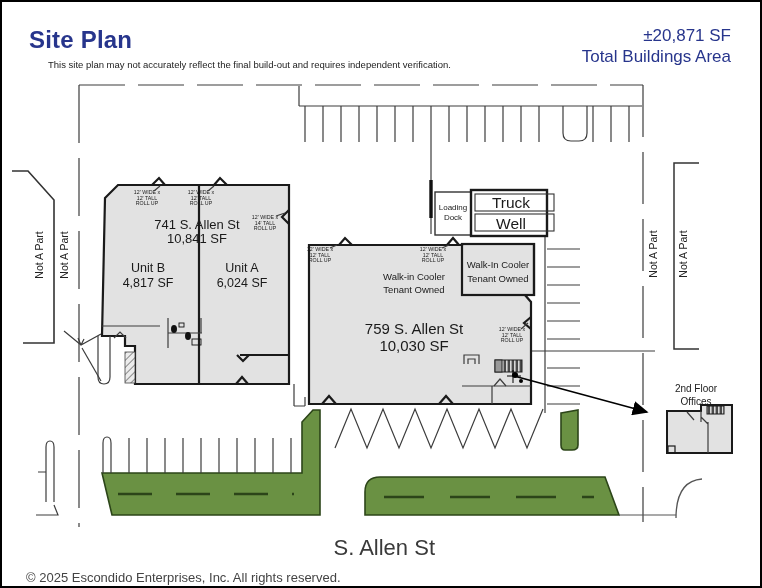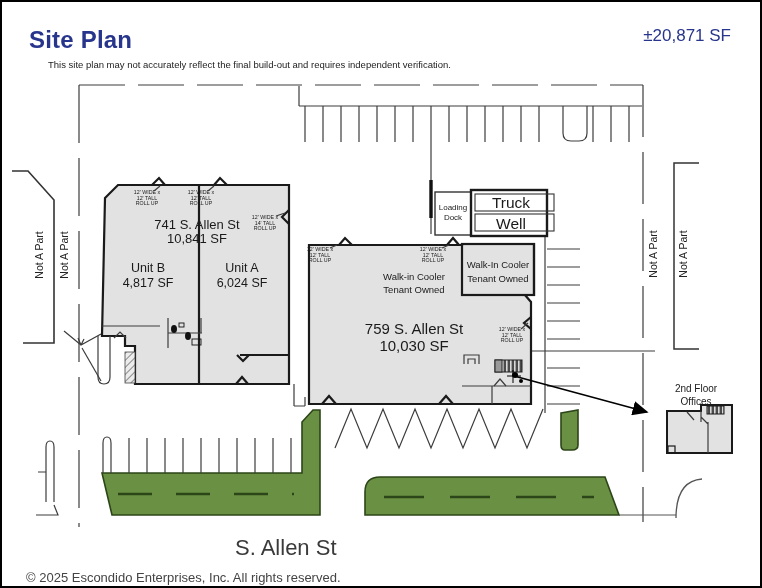--- a/index.html
+++ b/index.html
@@ -4,21 +4,21 @@
 <style>
   html,body{margin:0;padding:0;background:#888;}
   .canvas{position:relative;width:762px;height:588px;background:#fff;
     border:2px solid #000;box-sizing:border-box;overflow:hidden;
     font-family:"Liberation Sans",sans-serif;}
   .abs{position:absolute;}
   .title{left:27px;top:24px;font-size:24px;font-weight:bold;color:#27358C;letter-spacing:.2px;}
   .disclaimer{left:27px;top:57px;font-size:9.5px;color:#222;margin-left:19px;}
   .totals{right:29px;top:23px;text-align:right;color:#27358C;font-weight:normal;
     font-size:17px;line-height:21px;}
-  .street{left:233px;top:533px;width:200px;text-align:left;font-size:22px;color:#3a3a3a;}
+  .street{left:233px;top:533px;width:200px;text-align:right;font-size:22px;color:#3a3a3a;}
   .copyright{left:24px;top:568px;font-size:13px;color:#444;}
   svg.drawing{position:absolute;left:0;top:0;}
   svg text{font-family:"Liberation Sans",sans-serif;fill:#1a1a1a;}
   .thin{stroke:#3c3c3c;stroke-width:1.2;fill:none;}
   .wall{stroke:#1a1a1a;stroke-width:2.2;fill:none;}
   .bldg{fill:#e2e2e2;stroke:#1a1a1a;stroke-width:2.2;}
   .green{fill:#6a9143;stroke:#2c4519;stroke-width:1.6;}
   .gdash{stroke:#2c4519;stroke-width:2.6;fill:none;}
   .lbl{font-size:5.3px;text-anchor:middle;}
   .nap{font-size:10.5px;fill:#222;text-anchor:middle;}
@@ -225,18 +225,19 @@
       <rect x="666" y="444" width="7" height="7" fill="none" stroke="#1a1a1a" stroke-width="1.2"></rect>
       <text x="694" y="390" font-size="10" text-anchor="middle">2nd Floor</text>
       <text x="694" y="403" font-size="10" text-anchor="middle">Offices</text>
     </g>
   </svg>
 
   <div class="abs title">Site Plan</div>
   <div class="abs disclaimer">This site plan may not accurately reflect the final build-out and requires independent verification.</div>
   <div class="abs totals">
     <div>±20,871 SF</div>
+    <div>Total Buildings Area</div>
   </div>
 
   <div class="abs street">S. Allen St</div>
   <div class="abs copyright">© 2025 Escondido Enterprises, Inc. All rights reserved.</div>
 
 </div>
 
 </body></html>

